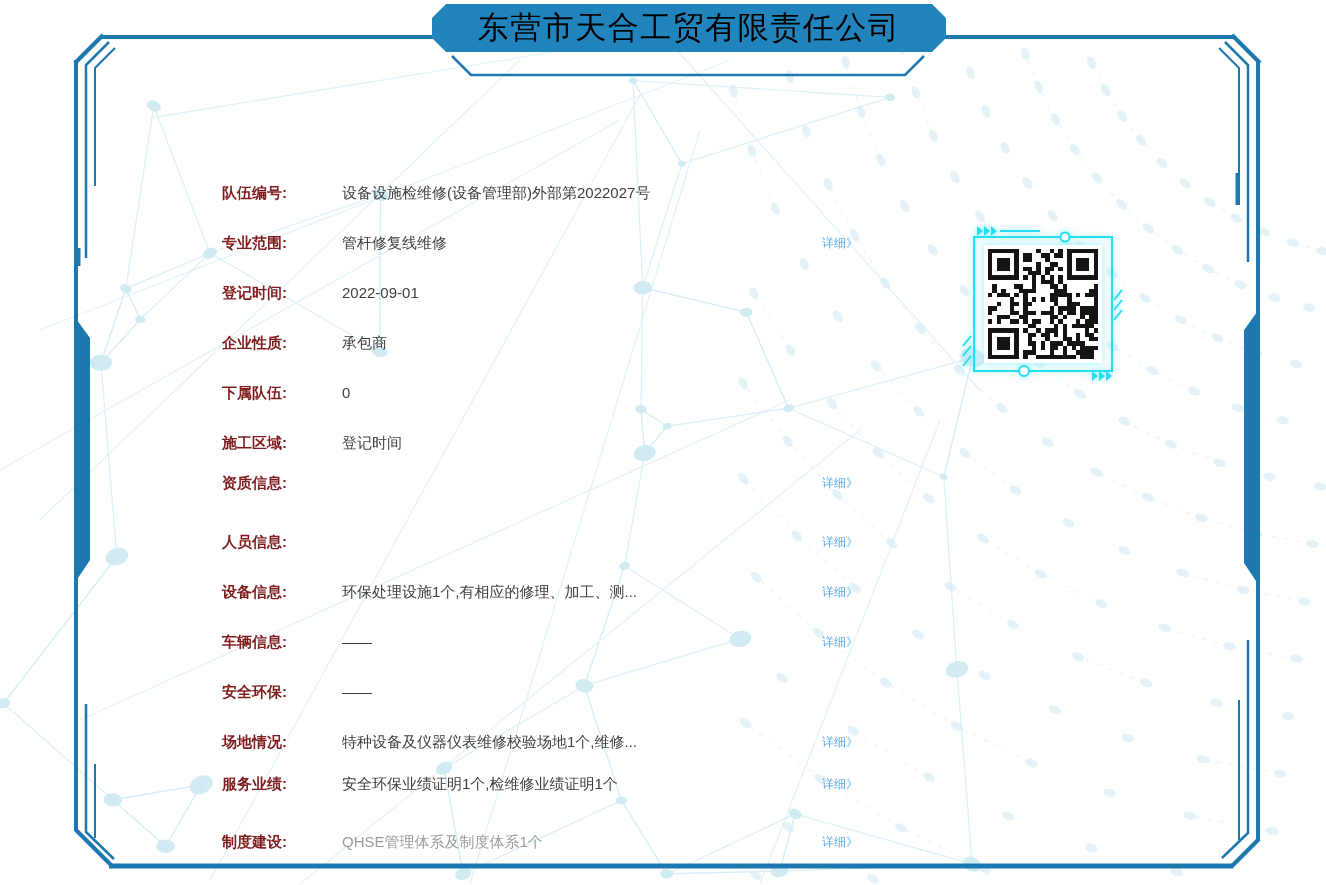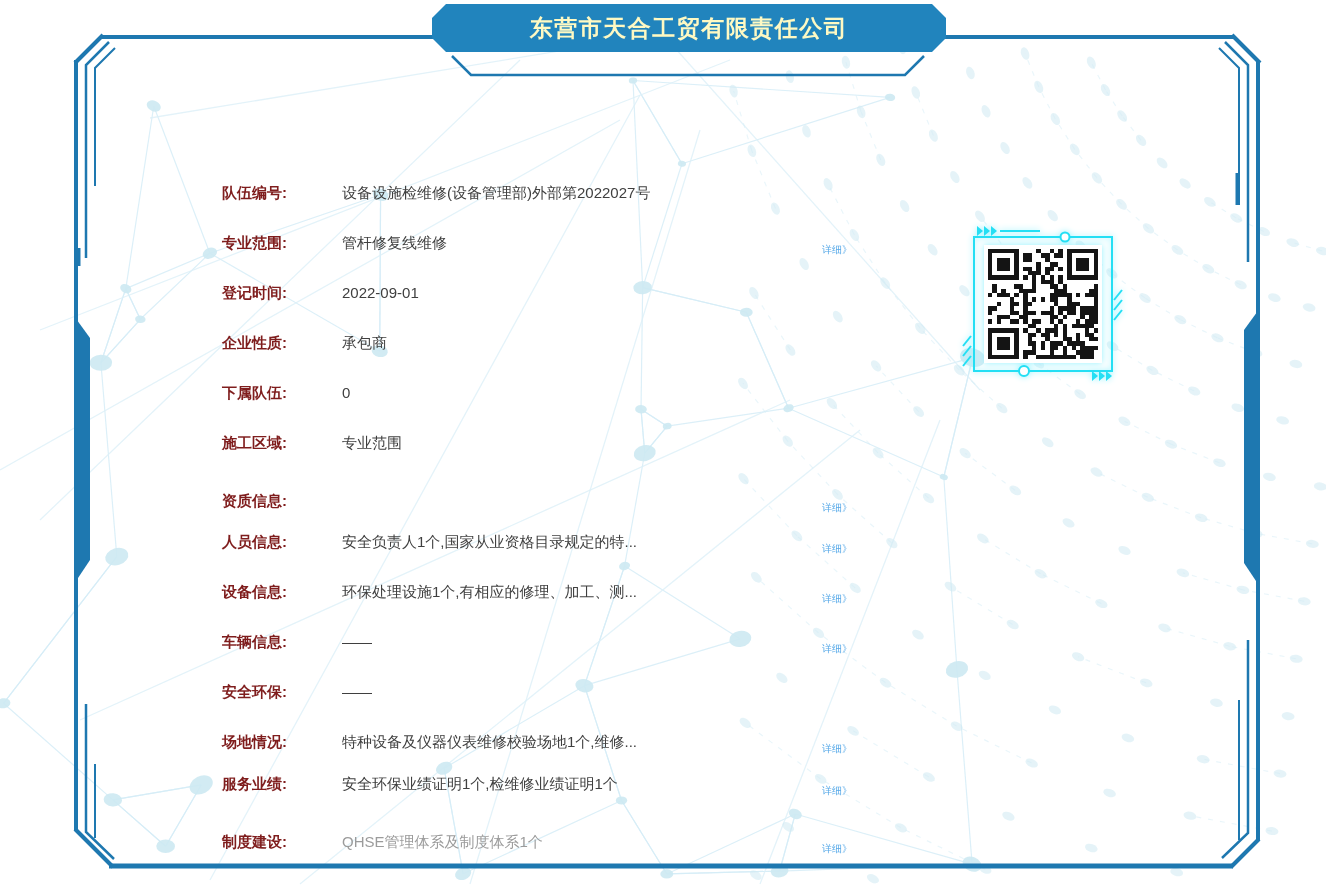--- a/index.html
+++ b/index.html
@@ -3,28 +3,28 @@
 <meta charset="utf-8">
 <style>
   html,body{margin:0;padding:0;background:#fff;}
   .stage{position:relative;width:1326px;height:885px;background:#ffffff;overflow:hidden;
          font-family:"Liberation Sans","DejaVu Sans",sans-serif;}
   svg.layer{position:absolute;left:0;top:0;pointer-events:none;}
   
   .banner{position:absolute;left:432px;top:4px;width:514px;height:48px;background:#2184bd;
           clip-path:polygon(14px 0,calc(100% - 14px) 0,100% 14px,100% calc(100% - 14px),calc(100% - 14px) 100%,14px 100%,0 calc(100% - 14px),0 14px);
           display:flex;align-items:center;justify-content:center;z-index:6;}
-  .banner span{color:#fef9c3;font-size:23px;letter-spacing:1.5px;font-weight:700;}
+  .banner span{color:#000000;font-size:31px;letter-spacing:1.5px;font-weight:400;}
   
   #fields{position:absolute;left:222px;top:0;width:900px;height:885px;z-index:5;}
   .frow{position:absolute;left:0;height:22px;width:900px;font-size:15px;white-space:nowrap;}
   .flabel{position:absolute;left:0;top:0;font-weight:bold;color:#7f1d1d;}
   .fvalue{position:absolute;left:96px;top:0;color:#3f3f3f;margin-left:24px;}
   .fvalue.muted{color:#9b9b9b;}
-  .flink{position:absolute;left:600px;top:1px;font-size:10px;color:#55a8e8;text-decoration:none;cursor:pointer;margin-top:8px;}
+  .flink{position:absolute;left:600px;top:1px;font-size:12px;color:#55a8e8;text-decoration:none;cursor:pointer;}
   
   .qr-wrap{position:absolute;left:948px;top:218px;width:200px;height:180px;z-index:5;}
 </style>
 </head>
 <body>
 
 <div class="stage">
 
   <svg id="bg" class="layer" width="1326" height="885">
       <line x1="463.1237884672004" y1="873.7630561803295" x2="444.1462090956728" y2="768.2783082445517" stroke="#d6edf7" stroke-width="1.2" opacity="0.85"></line>
@@ -402,29 +402,28 @@
       <div class="frow" style="top: 333.7px;">
         <span class="flabel">企业性质:</span>
         <span class="fvalue">承包商</span>
       </div>
       <div class="frow" style="top: 383.6px;">
         <span class="flabel">下属队伍:</span>
         <span class="fvalue">0</span>
       </div>
       <div class="frow" style="top: 433.5px;">
         <span class="flabel">施工区域:</span>
-        <span class="fvalue">专业范围</span>
-      </div>
-      <div class="frow" style="top: 492px;">
+        <span class="fvalue">登记时间</span>
+      </div>
+      <div class="frow" style="top: 474px;">
         <span class="flabel">资质信息:</span>
         <a class="flink">详细》</a>
       </div>
       <div class="frow" style="top: 533.3px;">
         <span class="flabel">人员信息:</span>
-        <span class="fvalue">安全负责人1个,国家从业资格目录规定的特...</span>
         <a class="flink">详细》</a>
       </div>
       <div class="frow" style="top: 583.2px;">
         <span class="flabel">设备信息:</span>
         <span class="fvalue">环保处理设施1个,有相应的修理、加工、测...</span>
         <a class="flink">详细》</a>
       </div>
       <div class="frow" style="top: 633.1px;">
         <span class="flabel">车辆信息:</span>
         <span class="fvalue">——</span>

